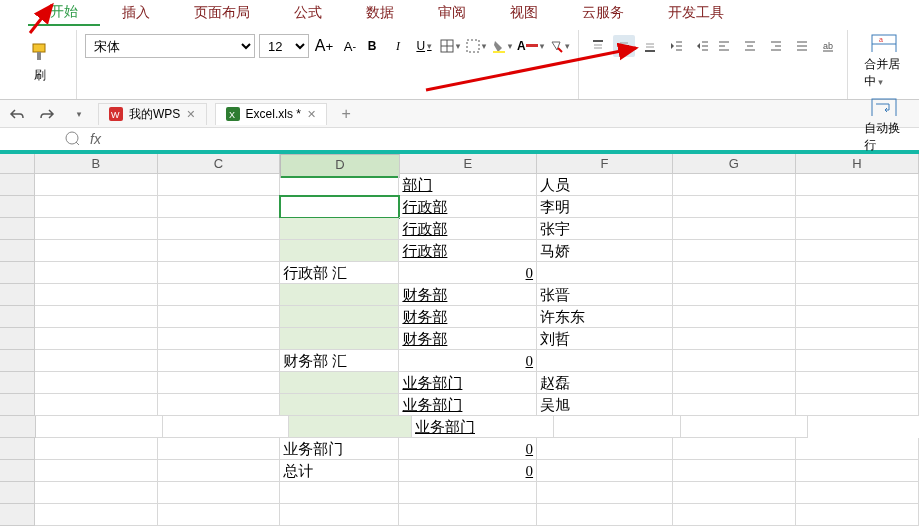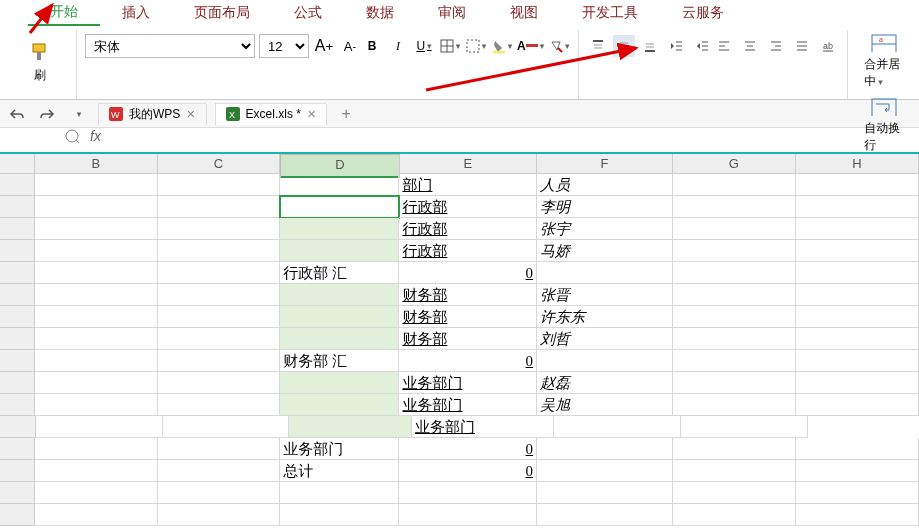--- a/index.html
+++ b/index.html
@@ -17,32 +17,32 @@
 .bold { font-weight: bold; }
 .italic { font-style: italic; font-family: serif; }
 .under { text-decoration: underline; }
 .bigbtn { display: flex; flex-direction: column; align-items: center; justify-content: center; padding: 4px 8px; cursor: pointer; height: 64px; min-width: 56px; font-size: 12px; }
 .bigbtn svg { margin-bottom: 4px; }
 .caret { font-size: 9px; margin-left: 2px; color: #666; }
 .qat { display: flex; align-items: center; height: 28px; padding-left: 6px; gap: 8px; background: #f7f7f7; border-bottom: 1px solid #ddd; }
 .doctab { display: flex; align-items: center; gap: 6px; height: 22px; padding: 0 10px; background: #fff; border: 1px solid #ddd; border-bottom: none; font-size: 12px; }
 .doctab.inactive { background: #f7f7f7; }
 .closex { color: #888; font-size: 11px; }
-.fxbar { display: flex; height: 26px; border-bottom: 2px solid #14b8a6; padding-left: 64px; gap: 10px; font-size: 14px; color: #666; }
+.fxbar { display: flex; align-items: center; height: 26px; border-bottom: 4px solid #14b8a6; padding-left: 64px; gap: 10px; font-size: 14px; color: #666; }
 .sheet { position: relative; }
 .colhead { display: flex; height: 20px; background: #efefef; border-bottom: 1px solid #ccc; }
 .rowcorner { width: 36px; border-right: 1px solid #ccc; background: #efefef; }
 .ch { border-right: 1px solid #ccc; text-align: center; color: #555; font-size: 13px; line-height: 20px; }
 .ch.sel { background: #d0e6c8; position: relative; }
 .ch.sel::after { content: ""; position: absolute; bottom: -1px; left: 0; right: 0; height: 2px; background: #2e9b47; }
 .grid { position: relative; }
 .row { display: flex; height: 22px; }
 .rh { width: 36px; border-right: 1px solid #ccc; border-bottom: 1px solid #ccc; background: #efefef; }
 .cell { border-right: 1px solid #d8d8d8; border-bottom: 1px solid #d8d8d8; padding: 0 3px; font-size: 15px; font-family: SimSun, serif; line-height: 22px; overflow: hidden; white-space: nowrap; }
-.cB { width: 127px; } .cC { width: 126px; } .cD { width: 123px; } .cE { width: 142px; text-decoration: underline; } .cF { width: 140px; font-style: italic; } .cG { width: 127px; } .cH { width: 127px; }
+.cB { width: 127px; } .cC { width: 126px; } .cD { width: 123px; } .cE { width: 142px; text-decoration: underline; } .cF { width: 140px; } .cG { width: 127px; } .cH { width: 127px; }
 .green { background: #e2efda; }
 .boldcell { font-weight: normal; }
 .ralign { text-align: right; }
 .activecell { outline: 2px solid #2e9b47; outline-offset: -1px; background: #fff !important; }
 .arrow { position: absolute; pointer-events: none; z-index: 50; }
 .arrow1 { left: 24px; top: -3px; }
 .arrow2 { left: 418px; top: 38px; }
 </style>
 </head>
 <body>
@@ -65,22 +65,22 @@
 </svg>
 
 <div class="menubar" id="menubar">
     <div class="tab active">开始</div>
     <div class="tab">插入</div>
     <div class="tab">页面布局</div>
     <div class="tab">公式</div>
     <div class="tab">数据</div>
     <div class="tab">审阅</div>
     <div class="tab">视图</div>
+    <div class="tab">云服务</div>
     <div class="tab">开发工具</div>
-    <div class="tab">云服务</div>
   </div>
 
 <div class="ribbon">
   <div class="rgroup">
     <div class="bigbtn">
       <svg width="22" height="22">
           <rect x="4" y="3" width="12" height="8" fill="#f4c430" stroke="#a07000"></rect>
           <rect x="8" y="11" width="4" height="8" fill="#888"></rect>
         </svg>
       <span>刷</span>

